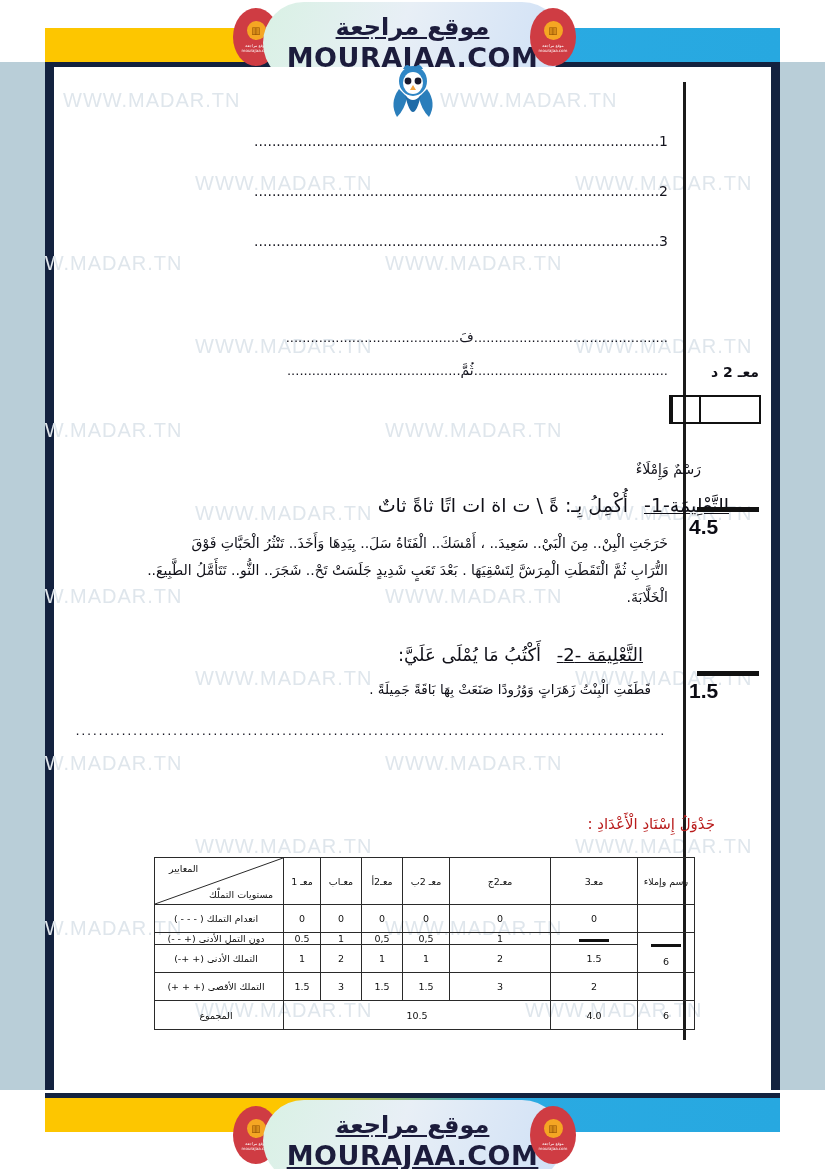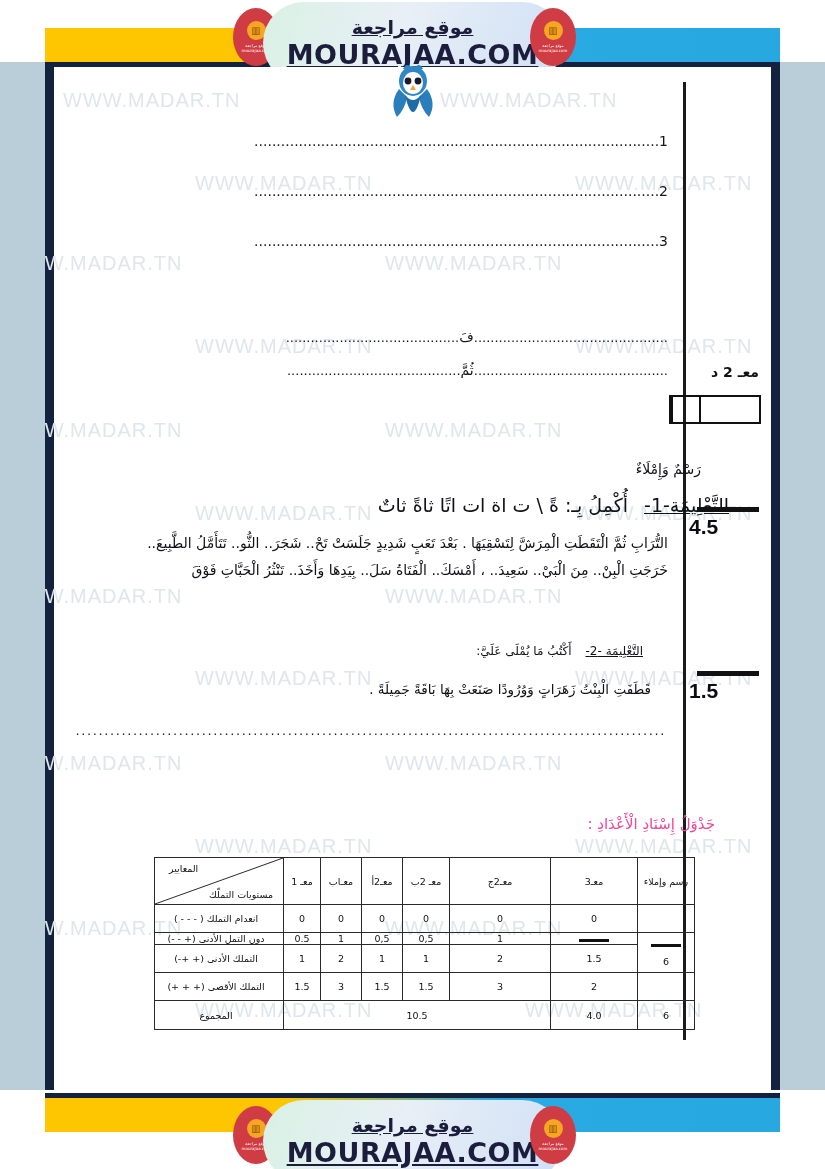--- a/index.html
+++ b/index.html
@@ -30,21 +30,21 @@
   .brand-band.bottom .band-underline{top:3px;}
   .brand-blob{
     position:absolute;left:50%;transform:translateX(-50%);
     width:300px;height:82px;border-radius:42px;
     background:linear-gradient(110deg,#d9f1e4 0%,#e8eff6 45%,#cfe0f6 100%);
     display:flex;flex-direction:column;align-items:center;justify-content:center;
   }
   .brand-band.top .brand-blob{top:2px;}
   .brand-band.bottom .brand-blob{top:10px;}
   .brand-l1{
-    font-size:19px;font-weight:bold;color:#1c1c3c;
+    font-size:24px;font-weight:bold;color:#1c1c3c;
     text-decoration:underline;direction:rtl;letter-spacing:.5px;
   }
   .brand-l2{
     font-size:27px;font-weight:bold;color:#1c1c3c;
     text-decoration:underline;letter-spacing:.5px;margin-top:1px;
   }
   .brand-badge{
     position:absolute;width:46px;height:58px;border-radius:23px/29px;
     background:#cf3c43;display:flex;flex-direction:column;
     align-items:center;justify-content:center;
@@ -126,21 +126,21 @@
   .mark-boxes div{border-left:2px solid #111;}
   .mark-boxes div:last-child{border-left:none;}
   .score{
     position:absolute;text-align:left;width:78px;
   }
   .score .bar{height:5px;background:#111;margin:0 auto 3px auto;width:62px;}
   .score .val{font-size:21px;font-weight:bold;color:#0c0c14;font-family:"Liberation Sans",sans-serif;}
 
   
   .tbl-title{
-    position:absolute;direction:rtl;font-size:15px;color:#ec4899;font-weight:normal;
+    position:absolute;direction:rtl;font-size:15px;color:#b91c1c;font-weight:normal;
   }
   table.grades{
     position:absolute;border-collapse:collapse;direction:rtl;
     font-size:9.5px;color:#111;background:transparent;
   }
   table.grades td,table.grades th{
     border:1px solid #2a2a2a;text-align:center;vertical-align:middle;
     font-weight:normal;padding:0;
   }
   .crit-cell{position:relative;height:46px;width:128px;}
@@ -252,25 +252,26 @@
       <span>...............................................</span><span style="font-size:14px;">ثُمَّ</span><span>..........................................</span>
     </div>
 
     <div class="instr rtl" style="top:394px;right:70px;font-size:14px;">رَسْمٌ وَإِمْلَاءٌ</div>
 
     <div class="instr rtl" style="top:427px;right:42px;font-size:19px;">
       <span class="u">التَّعْلِيمَة-1-</span>
       <span style="margin-right:10px;">أُكْمِلُ بِـ: ةً \ ت اة ات اتًا ثاةً ثاتٌ</span>
     </div>
     <div class="para" style="top:463px;">
+      <div>خَرَجَتِ الْبِنْ.. مِنَ الْبَيْ.. سَعِيدَ.. ، أَمْسَكَ.. الْفَتَاةُ سَلَ.. بِيَدِهَا وَأَخَذَ.. تَنْثُرُ الْحَبَّاتِ فَوْقَ</div>
       <div>التُّرَابِ ثُمَّ الْتَقَطَتِ الْمِرَشَّ لِتَسْقِيَهَا . بَعْدَ تَعَبٍ شَدِيدٍ جَلَسَتْ تَحْ.. شَجَرَ.. الثُّو.. تَتَأَمَّلُ الطَّبِيعَ..</div>
-      <div>خَرَجَتِ الْبِنْ.. مِنَ الْبَيْ.. سَعِيدَ.. ، أَمْسَكَ.. الْفَتَاةُ سَلَ.. بِيَدِهَا وَأَخَذَ.. تَنْثُرُ الْحَبَّاتِ فَوْقَ</div>
-    </div>
-
-    <div class="instr rtl" style="top:577px;right:128px;font-size:12px;">
+      <div>الْخَلَّابَةَ.</div>
+    </div>
+
+    <div class="instr rtl" style="top:577px;right:128px;font-size:18px;">
       <span class="u">التَّعْلِيمَة -2-</span>
       <span style="margin-right:10px;">أَكْتُبُ مَا يُمْلَى عَلَيَّ:</span>
     </div>
     <div class="instr rtl" style="top:614px;right:120px;font-size:13.5px;">قَطَفَتِ الْبِنْتُ زَهَرَاتٍ وَوُرُودًا صَنَعَتْ بِهَا بَاقَةً جَمِيلَةً .</div>
     <div class="dots-line" style="top:656px;left:20px;width:592px;text-align:center;">........................................................................................................................</div>
 
     <div class="mark-label" style="top:297px;right:12px;">معـ 2 د</div>
     <div class="mark-boxes" style="top:328px;right:10px;">
       <div style="width:26px;"></div>
       <div style="width:26px;"></div>

